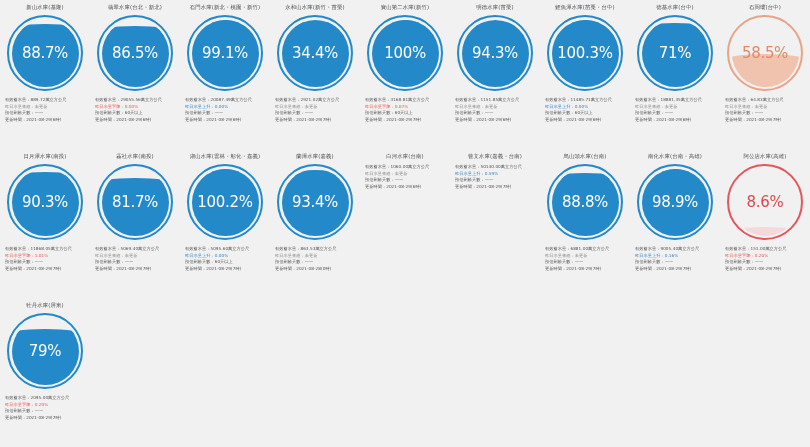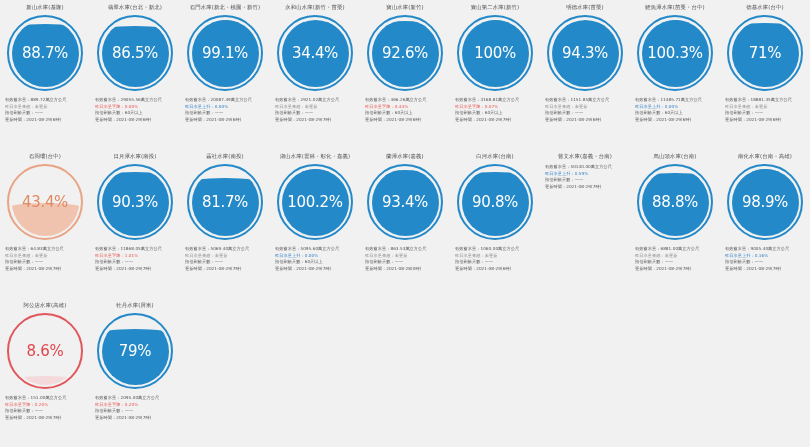--- a/index.html
+++ b/index.html
@@ -160,38 +160,20 @@
         </div>
       </div>
       <div class="details">
         <div class="ln">有效蓄水量：2921.02萬立方公尺</div>
         <div class="ln flat">昨日水量來維：未更新</div>
         <div class="ln">預估剩餘天數：——</div>
         <div class="ln">更新時間：2021-08-29(7時)</div>
       </div>
     </div>
     <div class="card">
-      <div class="card-title">寶山水庫(新竹)</div>
-      <div class="gauge-wrap">
-        <div class="gauge" style="--c: #2389c8; --fill: #2389c8; --txt: #ffffff;">
-          <div class="ring"></div>
-          <div class="inner">
-            <div class="water" style="--h: 92.6%;"></div>
-          </div>
-          <div class="pct">92.6%</div>
-        </div>
-      </div>
-      <div class="details">
-        <div class="ln">有效蓄水量：466.26萬立方公尺</div>
-        <div class="ln down">昨日水量下降：0.44%</div>
-        <div class="ln">預估剩餘天數：60天以上</div>
-        <div class="ln">更新時間：2021-08-29(6時)</div>
-      </div>
-    </div>
-    <div class="card">
       <div class="card-title">寶山第二水庫(新竹)</div>
       <div class="gauge-wrap">
         <div class="gauge" style="--c: #2389c8; --fill: #2389c8; --txt: #ffffff;">
           <div class="ring"></div>
           <div class="inner">
             <div class="water" style="--h: 100%;"></div>
           </div>
           <div class="pct">100%</div>
         </div>
       </div>
@@ -257,21 +239,21 @@
       </div>
     </div>
     <div class="card">
       <div class="card-title">石岡壩(台中)</div>
       <div class="gauge-wrap">
         <div class="gauge" style="--c: #e9a385; --fill: #f0c3ae; --txt: #e08b63;">
           <div class="ring"></div>
           <div class="inner">
             <div class="water" style="--h: 43.4%;"></div>
           </div>
-          <div class="pct">43.4%</div>
+          <div class="pct">58.5%</div>
         </div>
       </div>
       <div class="details">
         <div class="ln">有效蓄水量：64.83萬立方公尺</div>
         <div class="ln flat">昨日水量來維：未更新</div>
         <div class="ln">預估剩餘天數：——</div>
         <div class="ln">更新時間：2021-08-29(7時)</div>
       </div>
     </div>
     <div class="card">
@@ -341,29 +323,20 @@
       </div>
       <div class="details">
         <div class="ln">有效蓄水量：863.53萬立方公尺</div>
         <div class="ln flat">昨日水量來維：未更新</div>
         <div class="ln">預估剩餘天數：——</div>
         <div class="ln">更新時間：2021-08-28(0時)</div>
       </div>
     </div>
     <div class="card">
       <div class="card-title">白河水庫(台南)</div>
-      <div class="gauge-wrap">
-        <div class="gauge" style="--c: #2389c8; --fill: #2389c8; --txt: #ffffff;">
-          <div class="ring"></div>
-          <div class="inner">
-            <div class="water" style="--h: 90.8%;"></div>
-          </div>
-          <div class="pct">90.8%</div>
-        </div>
-      </div>
       <div class="details">
         <div class="ln">有效蓄水量：1060.00萬立方公尺</div>
         <div class="ln flat">昨日水量來維：未更新</div>
         <div class="ln">預估剩餘天數：——</div>
         <div class="ln">更新時間：2021-08-29(6時)</div>
       </div>
     </div>
     <div class="card">
       <div class="card-title">曾文水庫(嘉義・台南)</div>
       <div class="details">

